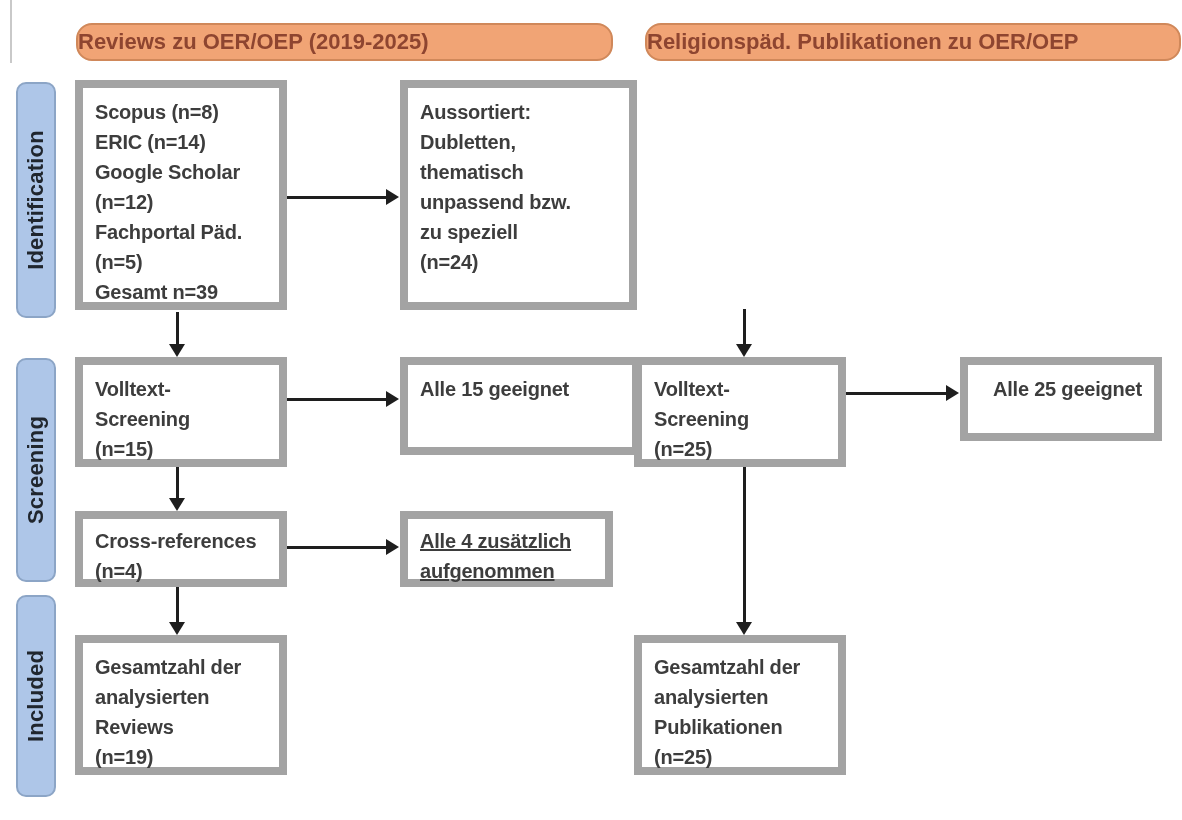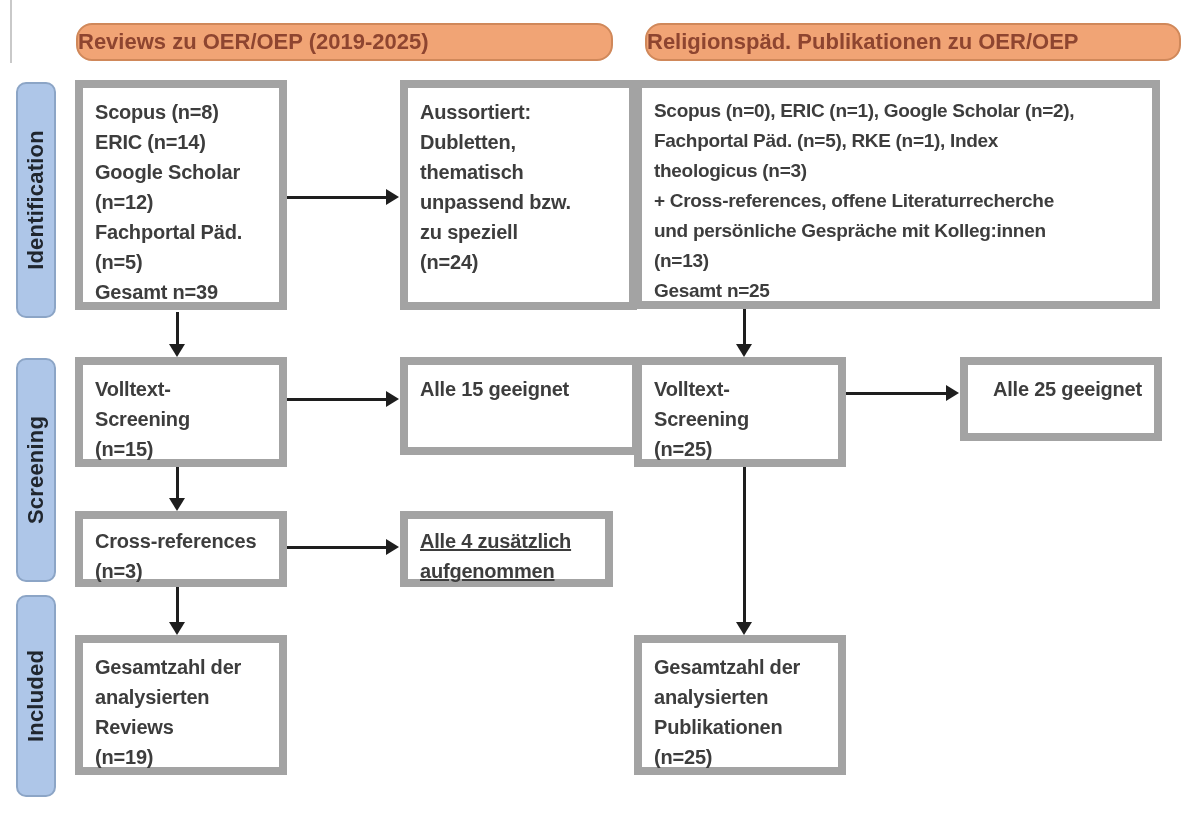--- a/index.html
+++ b/index.html
@@ -99,35 +99,28 @@
 Dubletten,
 thematisch
 unpassend bzw.
 zu speziell
 (n=24)</div>
   <div class="box" id="box-left-fulltext">Volltext-
 Screening
 (n=15)</div>
   <div class="box" id="box-left-fulltext-result">Alle 15 geeignet</div>
   <div class="box" id="box-left-crossref">Cross-references
-(n=3)</div>
+(n=4)</div>
   <div class="box" id="box-left-crossref-result">Alle 4 zusätzlich
 aufgenommen</div>
   <div class="box" id="box-left-total">Gesamtzahl der
 analysierten
 Reviews
 (n=19)</div>
 
-  <div class="box" id="box-right-sources">Scopus (n=0), ERIC (n=1), Google Scholar (n=2),
-Fachportal Päd. (n=5), RKE (n=1), Index
-theologicus (n=3)
-+ Cross-references, offene Literaturrecherche
-und persönliche Gespräche mit Kolleg:innen
-(n=13)
-Gesamt n=25</div>
   <div class="box" id="box-right-fulltext">Volltext-
 Screening
 (n=25)</div>
   <div class="box" id="box-right-fulltext-result">Alle 25 geeignet</div>
   <div class="box" id="box-right-total">Gesamtzahl der
 analysierten
 Publikationen
 (n=25)</div>
 
   <div>

